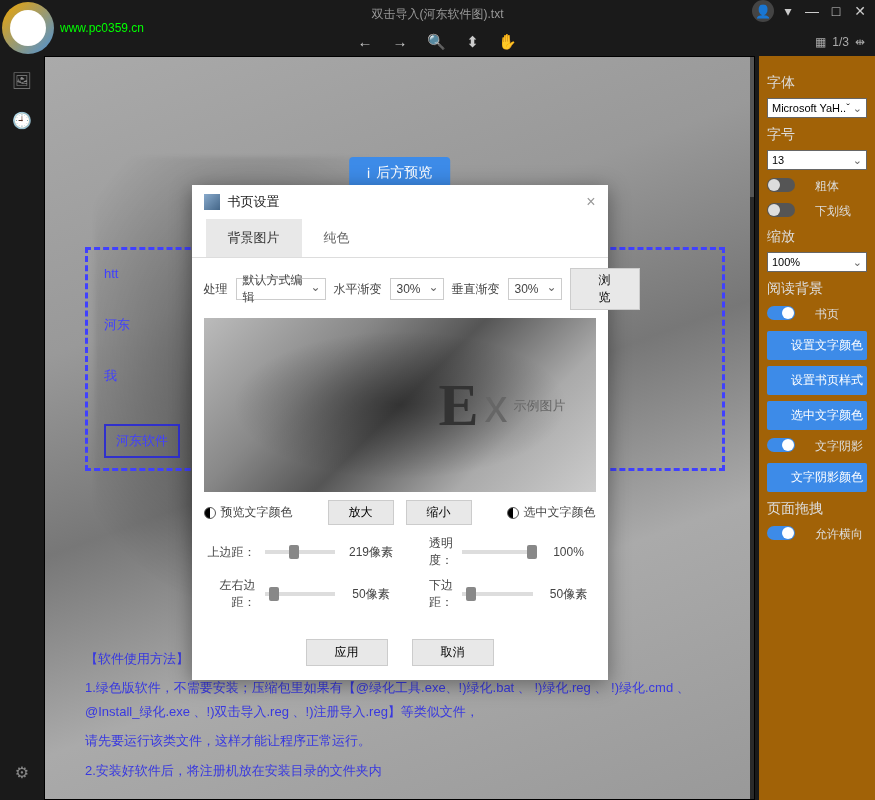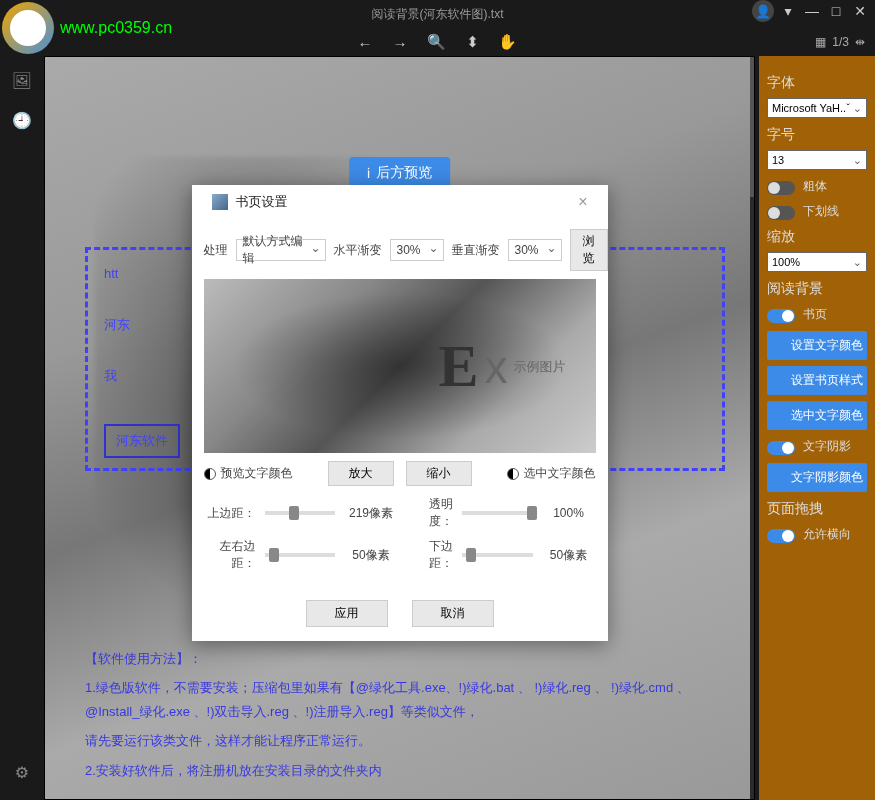--- a/index.html
+++ b/index.html
@@ -4,21 +4,21 @@
 <style>
 * { margin: 0; padding: 0; box-sizing: border-box; font-family: "Microsoft YaHei", sans-serif; }
 body { background: #1a1a1a; width: 875px; height: 800px; overflow: hidden; position: relative; }
 
 
 .watermark { position: absolute; top: 2px; left: 2px; z-index: 1000; display: flex; align-items: center; }
 .watermark-logo { width: 52px; height: 52px; background: linear-gradient(135deg, #f0a500, #4a90d9); border-radius: 50%; display: flex; align-items: center; justify-content: center; position: relative; }
 .watermark-logo::before { content: ''; width: 36px; height: 36px; background: #fff; border-radius: 50%; }
 .watermark-text { margin-left: 6px; }
 .watermark-text .line1 { color: #fff; font-size: 22px; font-weight: bold; }
-.watermark-text .line2 { color: #0f0; font-size: 16px; }
+.watermark-text .line2 { color: #0f0; font-size: 12px; }
 
 
 .title-bar { height: 28px; display: flex; align-items: center; justify-content: center; position: relative; color: #999; font-size: 12px; }
 .title-bar-right { position: absolute; right: 5px; top: 0; display: flex; align-items: center; gap: 4px; }
 .title-btn { width: 20px; height: 20px; display: flex; align-items: center; justify-content: center; color: #ccc; cursor: pointer; font-size: 14px; }
 .user-icon { width: 22px; height: 22px; border-radius: 50%; background: #444; display: flex; align-items: center; justify-content: center; font-size: 13px; color: #aaa; }
 
 
 .toolbar { height: 28px; display: flex; align-items: center; justify-content: center; position: relative; padding: 0 10px; }
 .toolbar-center { display: flex; gap: 20px; }
@@ -44,33 +44,33 @@
 .text-box { display: inline-block; border: 2px solid #3030cc; padding: 3px 10px; color: #4040ff; margin-top: 12px; }
 
 .doc-text2 { position: absolute; left: 40px; top: 590px; color: #3838e0; font-size: 13px; line-height: 1.8; width: 640px; }
 .doc-text2 .section { margin-bottom: 6px; }
 
 
 .preview-banner { position: absolute; top: 100px; left: 50%; transform: translateX(-50%); background: #3d8be8; color: #fff; padding: 6px 18px; border-radius: 4px; font-size: 14px; display: flex; align-items: center; gap: 6px; z-index: 5; }
 
 
 .dialog { position: absolute; top: 128px; left: 50%; transform: translateX(-50%); width: 416px; background: #fff; box-shadow: 0 4px 20px rgba(0,0,0,0.4); z-index: 10; }
-.dialog-header { display: flex; align-items: center; padding: 8px 20px; font-size: 13px; color: #222; }
+.dialog-header { display: flex; align-items: center; padding: 8px 12px; font-size: 13px; color: #222; }
 .dialog-header-icon { width: 16px; height: 16px; background: linear-gradient(135deg, #8ac, #468); margin-right: 8px; }
 .dialog-close { margin-left: auto; color: #999; cursor: pointer; font-size: 16px; }
 .dialog-tabs { display: flex; background: #fff; border-bottom: 1px solid #ddd; padding: 0 14px; }
 .dialog-tab { padding: 10px 22px; font-size: 13px; color: #666; cursor: pointer; }
 .dialog-tab.active { background: #e8e8e8; color: #333; }
 
 .dialog-body { padding: 10px 12px; }
 .row { display: flex; align-items: center; gap: 8px; font-size: 12px; color: #444; margin-bottom: 8px; }
 .row label { flex-shrink: 0; }
 .select { border: 1px solid #ccc; padding: 2px 20px 2px 6px; font-size: 12px; background: #fff; position: relative; min-width: 54px; height: 22px; display: inline-flex; align-items: center; }
 .select::after { content: '⌄'; position: absolute; right: 4px; top: 1px; color: #666; }
-.btn-browse { background: #e8e8e8; border: 1px solid #ccc; padding: 3px 12px; font-size: 12px; cursor: pointer; margin-left: auto; }
+.btn-browse { background: #e8e8e8; border: 1px solid #ccc; padding: 3px 28px; font-size: 12px; cursor: pointer; margin-left: auto; }
 
 .preview-img { width: 100%; height: 174px; background: linear-gradient(135deg, #bbb 0%, #888 30%, #555 50%, #aaa 75%, #ccc 100%); position: relative; overflow: hidden; margin-bottom: 8px; }
 .preview-smoke { position: absolute; inset: 0; background: radial-gradient(ellipse at 50% 50%, rgba(0,0,0,0.4), transparent 60%); }
 .preview-ex { position: absolute; right: 30px; top: 50%; transform: translateY(-50%); display: flex; align-items: center; color: #333; }
 .preview-ex .e { font-size: 60px; font-weight: bold; font-family: serif; }
 .preview-ex .x { font-size: 46px; color: #666; margin-left: 6px; }
 .preview-ex .txt { font-size: 13px; color: #666; margin-left: 6px; }
 
 .row2 { display: flex; align-items: center; justify-content: space-between; font-size: 12px; color: #444; margin-bottom: 10px; }
 .row2-left, .row2-right { display: flex; align-items: center; gap: 5px; }
@@ -84,39 +84,39 @@
 .slider-val { width: 54px; text-align: center; }
 
 .dialog-footer { display: flex; justify-content: center; gap: 24px; padding: 10px 0 14px; }
 .btn-footer { background: #e8e8e8; border: 1px solid #ccc; padding: 4px 28px; font-size: 12px; cursor: pointer; }
 
 
 .right-panel { width: 116px; background: #a16207; padding: 10px 8px; color: #ddd; font-size: 13px; overflow-y: auto; }
 .rp-label { font-size: 14px; margin: 8px 0 6px; }
 .rp-select { width: 100%; background: #fff; color: #000; border: 1px solid #666; padding: 2px 4px; font-size: 11px; position: relative; height: 20px; display: flex; align-items: center; }
 .rp-select::after { content: '⌄'; position: absolute; right: 4px; color: #666; }
-.rp-toggle-row { display: flex; align-items: flex-end; gap: 8px; margin: 8px 0; font-size: 12px; }
+.rp-toggle-row { display: flex; align-items: flex-start; gap: 20px; margin: 8px 0; font-size: 12px; }
 .toggle { width: 28px; height: 14px; background: #555; border-radius: 7px; position: relative; cursor: pointer; flex-shrink: 0; }
 .toggle::after { content: ''; position: absolute; width: 12px; height: 12px; background: #ddd; border-radius: 50%; top: 1px; left: 1px; }
 .toggle.on { background: #3d8be8; }
 .toggle.on::after { left: 15px; background: #fff; }
 .rp-btn { display: block; width: 100%; background: #3d8be8; color: #fff; border: none; padding: 6px 4px; font-size: 12px; margin: 6px 0; cursor: pointer; text-align: right; border-radius: 2px; }
 </style>
 </head>
 <body>
 
 <div class="watermark">
   <div class="watermark-logo"></div>
   <div class="watermark-text">
     <div class="line2">www.pc0359.cn</div>
   </div>
 </div>
 
 <div class="title-bar">
-  <span>阅读背景(河东软件图).txt</span>
+  <span>双击导入(河东软件图).txt</span>
   <div class="title-bar-right">
     <div class="user-icon">👤</div>
     <div class="title-btn">▾</div>
     <div class="title-btn">—</div>
     <div class="title-btn">□</div>
     <div class="title-btn">✕</div>
   </div>
 </div>
 
 <div class="toolbar">
@@ -165,20 +165,24 @@
     <div class="preview-banner">
       <span>ℹ</span>
       <span>后方预览</span>
     </div>
 
     <div class="dialog">
       <div class="dialog-header">
         <div class="dialog-header-icon"></div>
         <span>书页设置</span>
         <span class="dialog-close">×</span>
+      </div>
+      <div class="dialog-tabs">
+        <div class="dialog-tab active">背景图片</div>
+        <div class="dialog-tab">纯色</div>
       </div>
       <div class="dialog-body">
         <div class="row">
           <label>处理</label>
           <div class="select" style="min-width:90px">
               <span>默认方式编辑</span>
             </div>
           <label>水平渐变</label>
           <div class="select">
               <span>30%</span>

